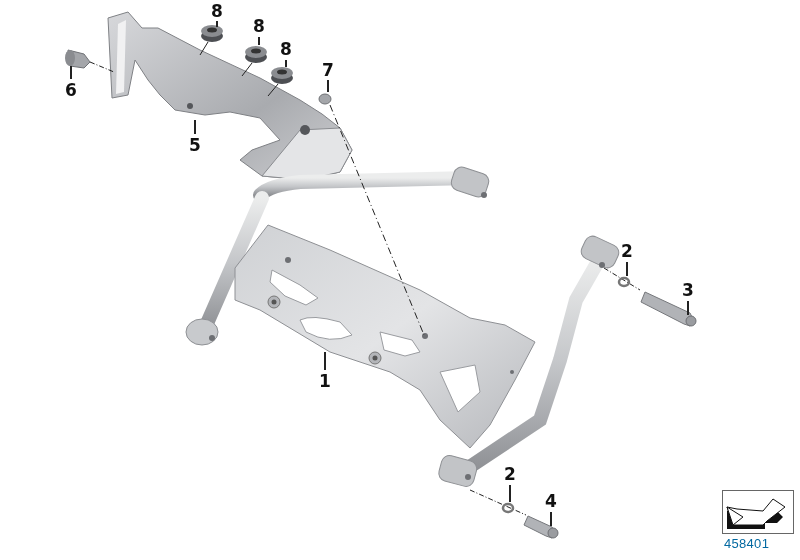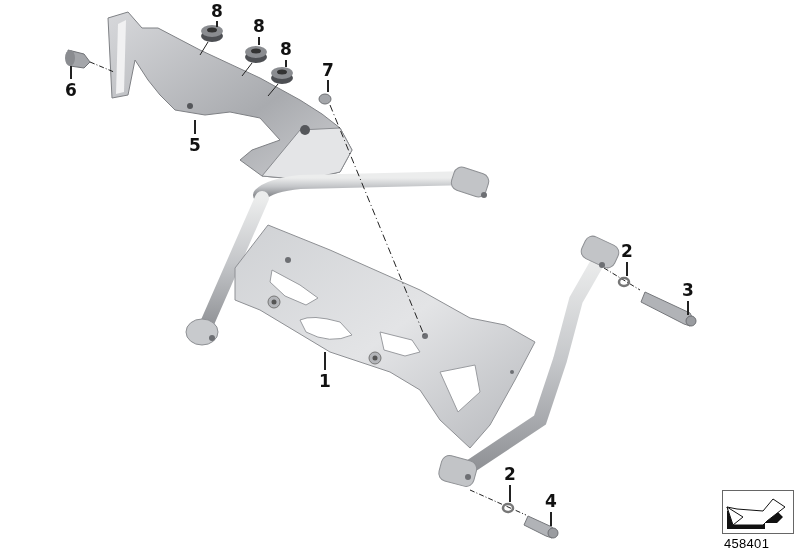--- a/index.html
+++ b/index.html
@@ -1,20 +1,20 @@
 <!DOCTYPE html>
 <html><head>
 <meta charset="utf-8">
 <style>
   html, body { margin:0; padding:0; background:#ffffff; }
   body { width:800px; height:560px; position:relative; overflow:hidden; font-family:"Liberation Sans", sans-serif; }
   #diagram { position:absolute; left:0; top:0; width:800px; height:560px; }
   .callout { position:absolute; font-family:"DejaVu Sans", sans-serif; font-weight:bold; font-size:17px; color:#111; line-height:1; transform:translateX(-50%); }
   .leader { position:absolute; width:1.5px; background:#222; }
-  .doc-no { position:absolute; left:724px; top:536px; font-size:13px; color:#000000; font-family:"Liberation Sans", sans-serif; letter-spacing:0.3px; }
+  .doc-no { position:absolute; left:724px; top:536px; font-size:13px; color:#0369a1; font-family:"Liberation Sans", sans-serif; letter-spacing:0.3px; }
   .nav-box { position:absolute; left:722px; top:490px; width:70px; height:42px; border:1px solid #666; background:#fff; }
 </style>
 </head>
 <body>
 
 <div id="diagram">
   <svg width="800" height="560" viewBox="0 0 800 560">
     <defs>
       <linearGradient id="tube" x1="0" y1="0" x2="0" y2="1">
         <stop offset="0" stop-color="#eceded"></stop>

